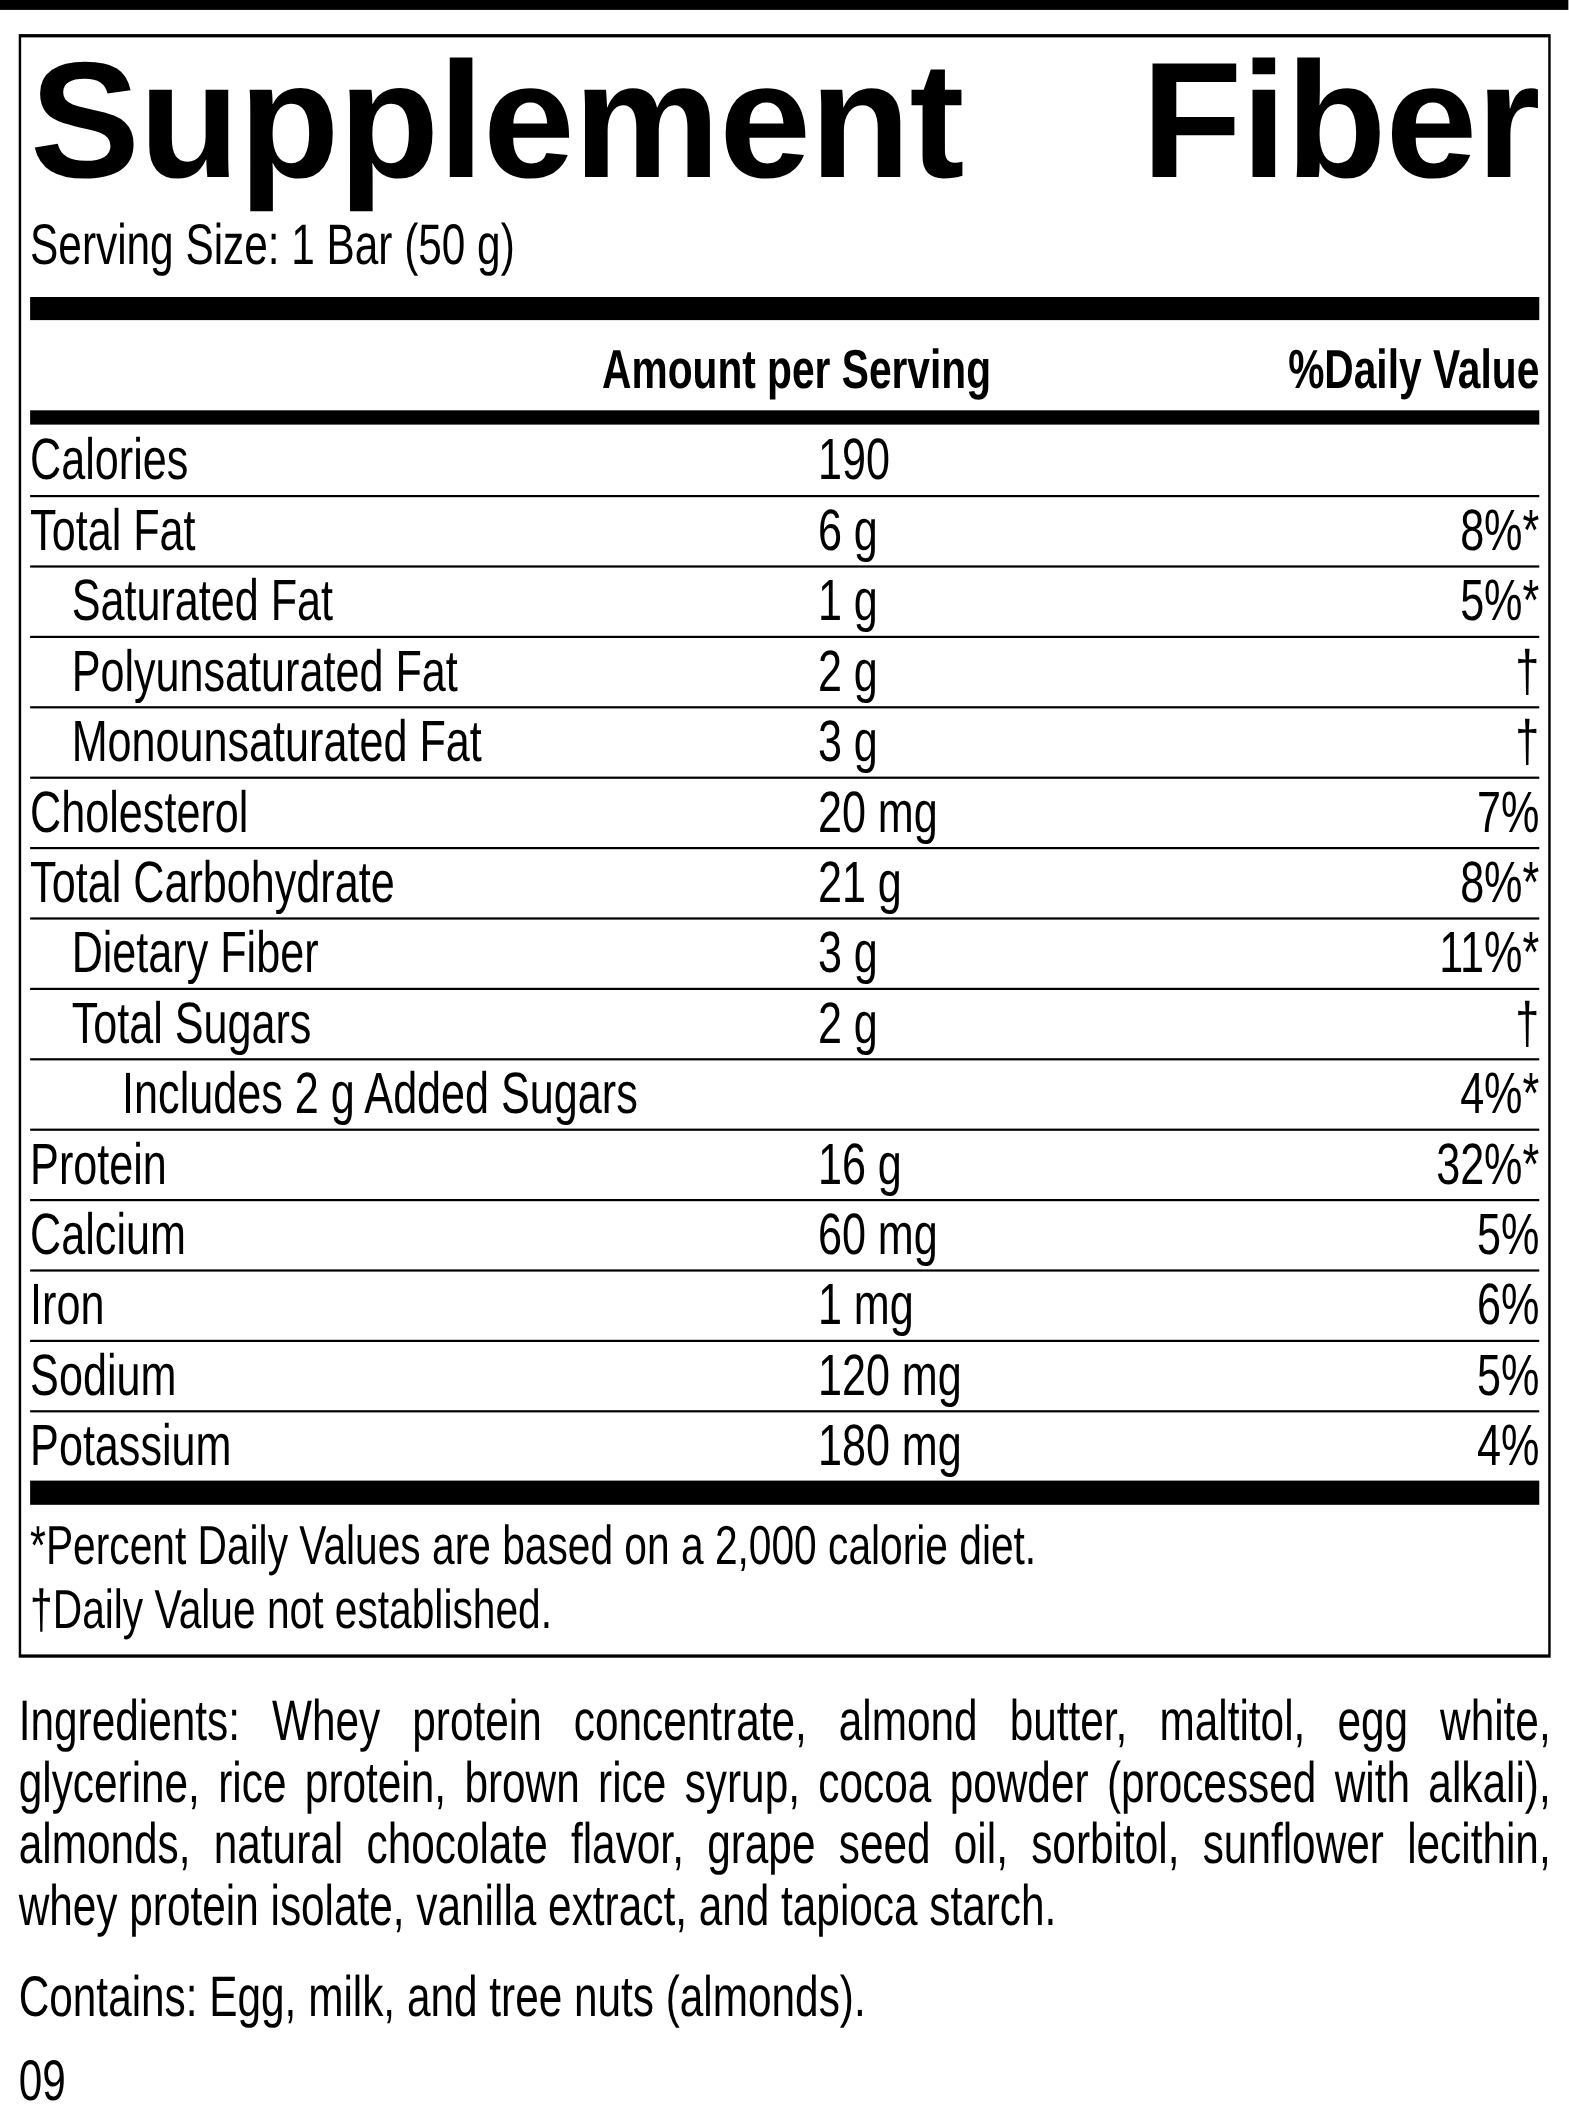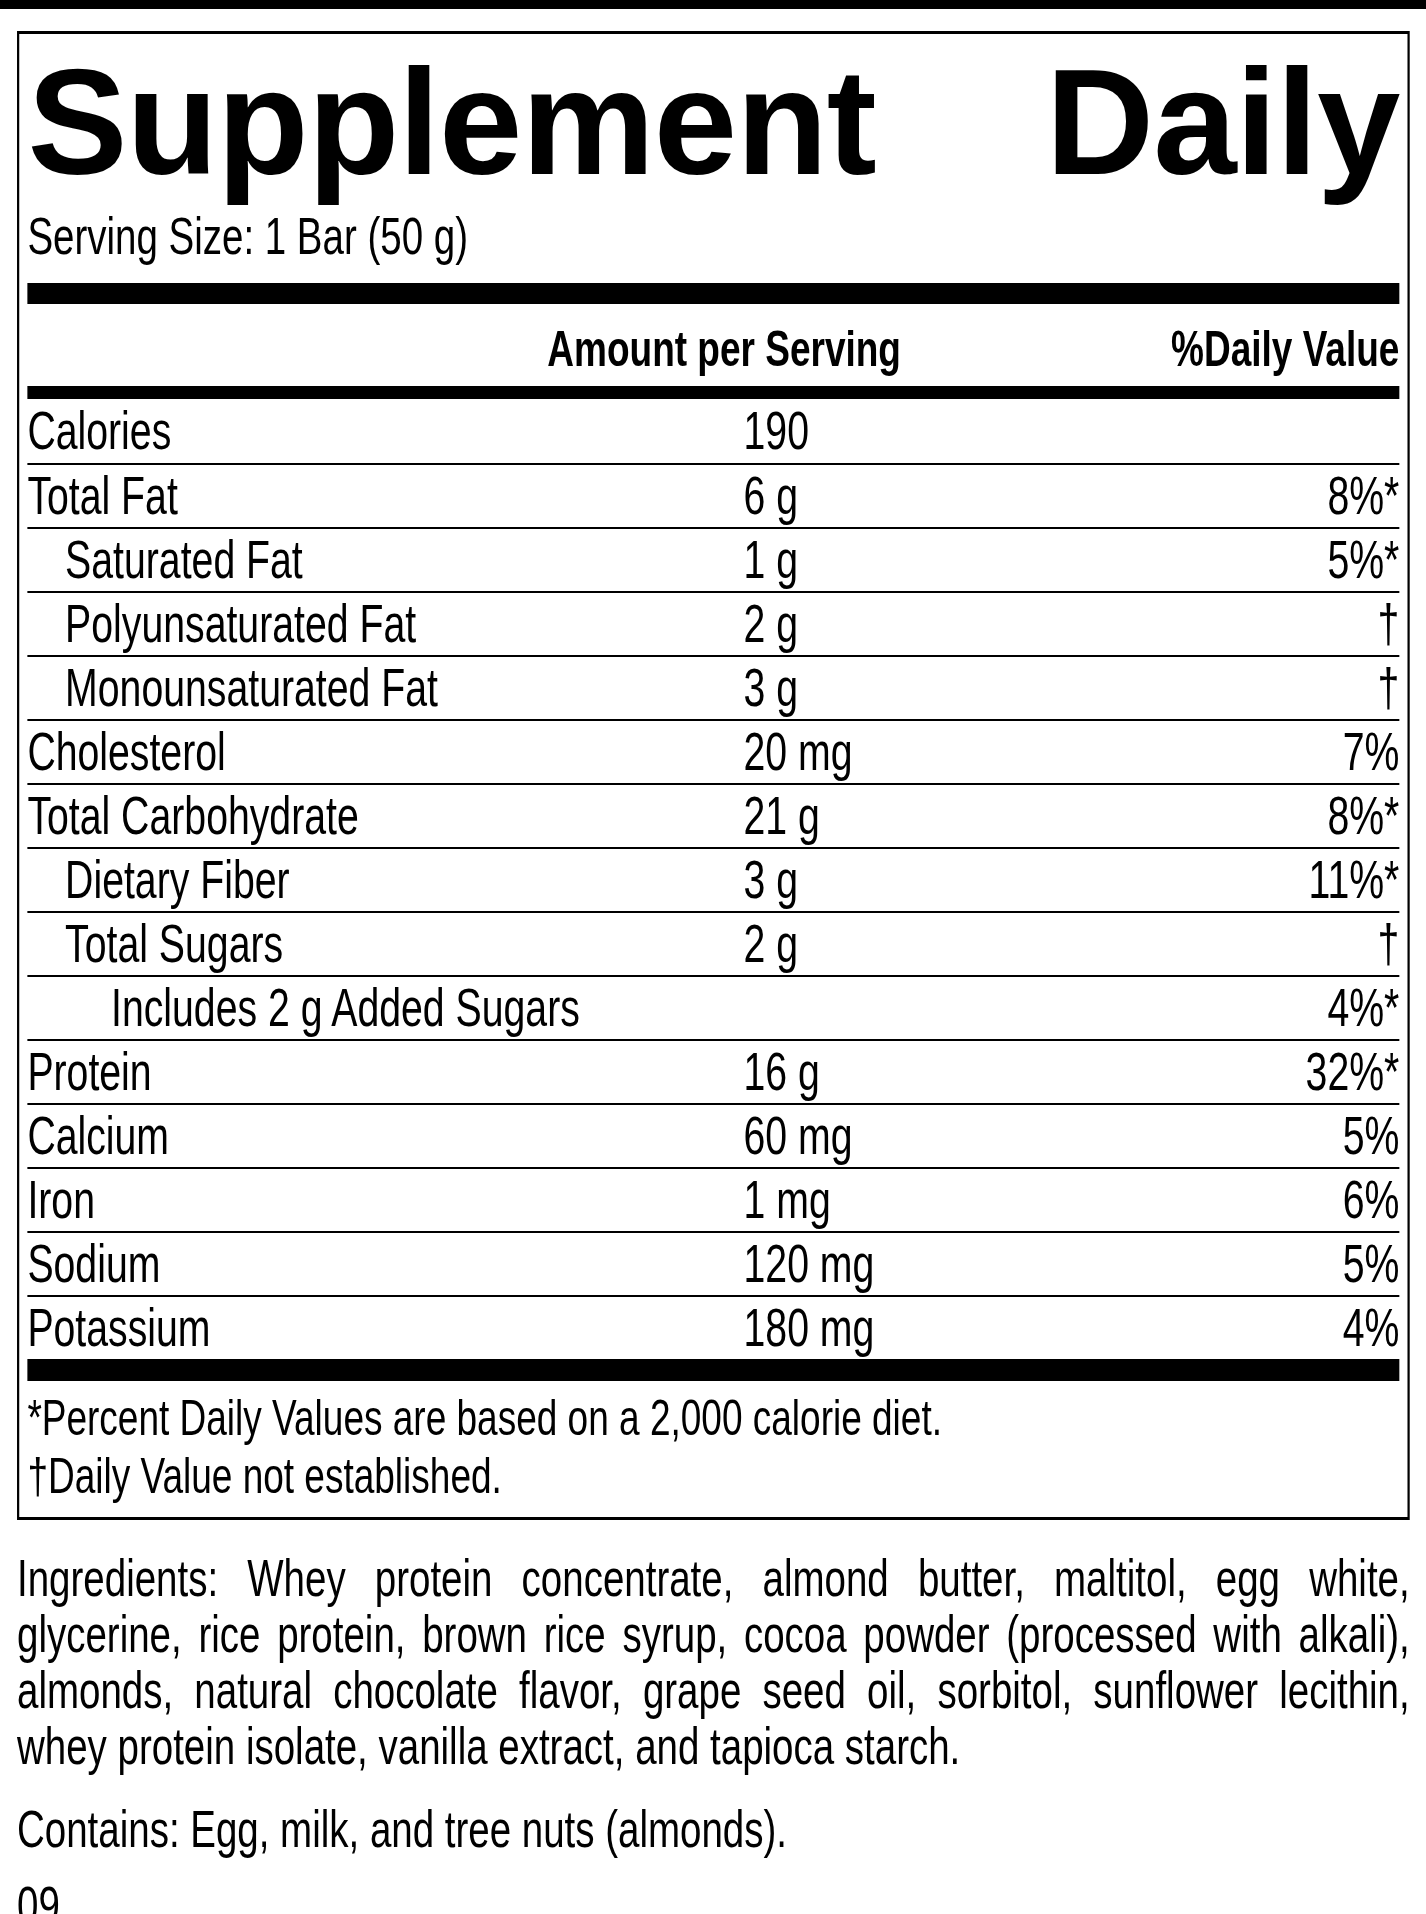--- a/index.html
+++ b/index.html
@@ -25,21 +25,21 @@
 
   
   .title-un {
     width: 74%;
     transform: scaleX(1.3514);
     transform-origin: 0 0;
   }
   .title-row {
     display: flex; justify-content: space-between; align-items: flex-start;
     font-size: 150px; font-weight: bold; line-height: 1.0;
-    letter-spacing: -1px; padding-top: 13px; white-space: nowrap;
+    letter-spacing: -1px; padding-top: 0; white-space: nowrap;
   }
 
   .serving { font-size: 52px; margin-top: 10px; line-height: 1.15; }
 
   .bar { background: #000; }
   .bar-serving { height: 21px; margin-top: 16px; }
   .bar-header  { height: 13px; }
   .bar-footer  { height: 22px; }
 
   .hdr {
@@ -77,21 +77,21 @@
 
 <div class="top-strip"></div>
 
 <div class="condense">
 
   <div class="facts-box">
 
     <div class="title-un">
       <div class="title-row">
         <span>Supplement</span>
-        <span>Daily</span>
+        <span>Fiber</span>
       </div>
     </div>
 
     <div class="serving">Serving Size: 1 Bar (50 g)</div>
 
     <div class="bar bar-serving"></div>
 
     <div class="hdr">
       <span class="h-amt">Amount per Serving</span>
       <span class="h-dv">%Daily Value</span>

